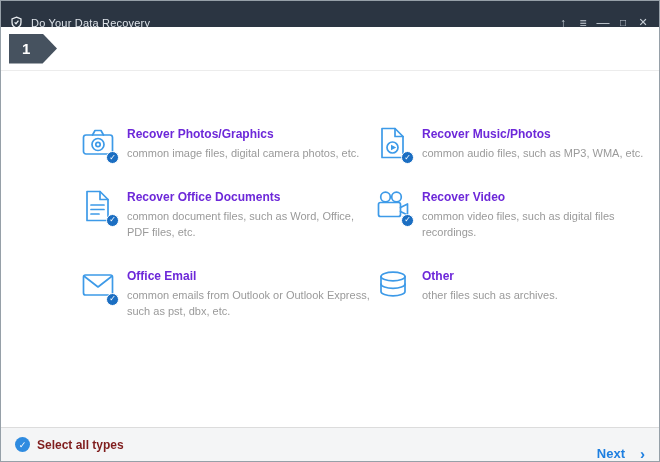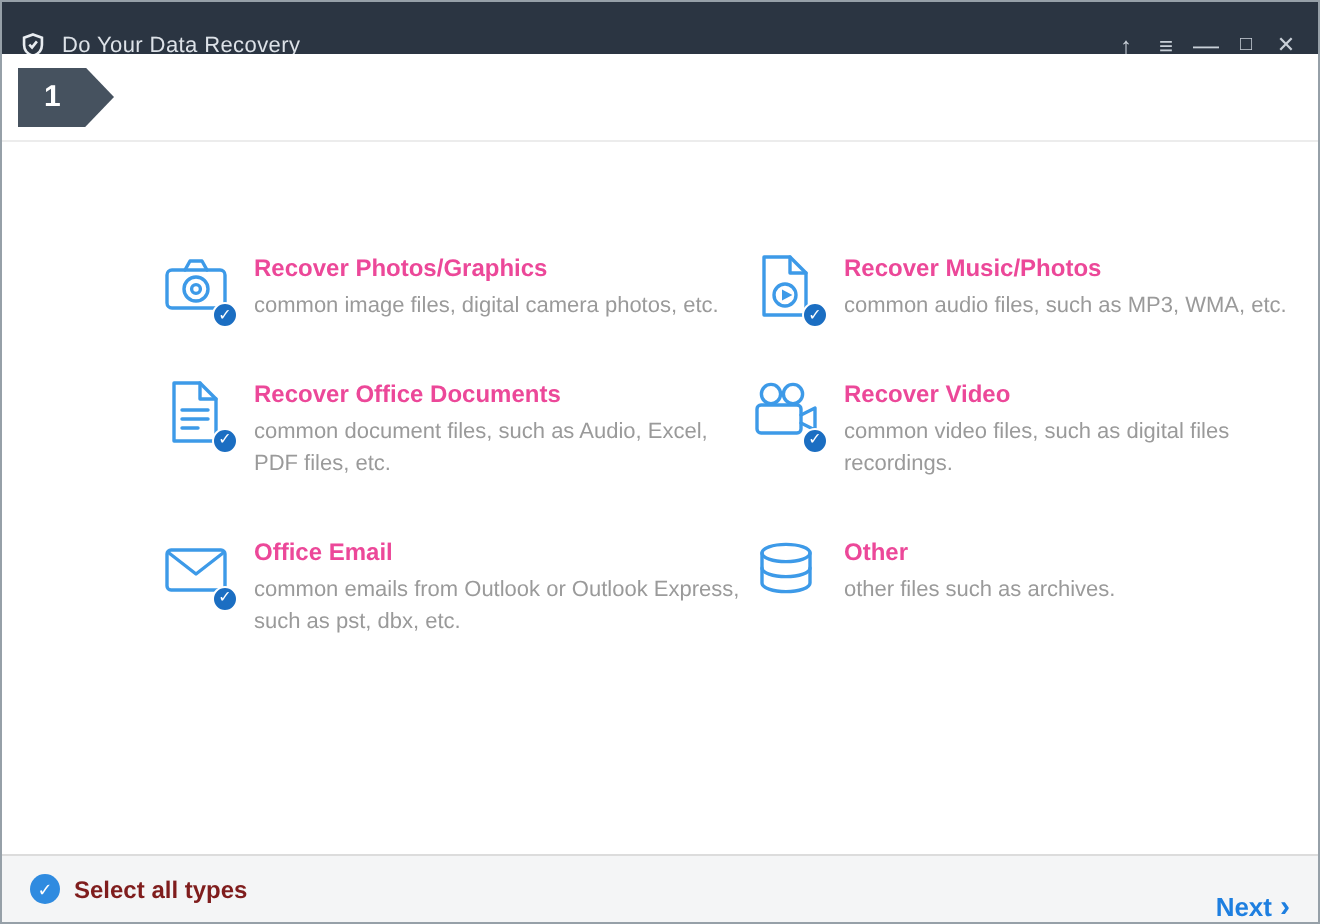--- a/index.html
+++ b/index.html
@@ -30,29 +30,29 @@
   .step-title{font-size:14px;color:#4d4d4d;margin-left:14px;}
 
   
   .main{flex:1;padding:55px 12px 0 80px;background:#fff;}
   .grid{display:grid;grid-template-columns:295px 1fr;row-gap:27px;}
   .item{display:flex;align-items:flex-start;gap:11px;cursor:default;}
   .icon-wrap{position:relative;width:35px;height:35px;flex:0 0 auto;}
   .icon-wrap svg{stroke:var(--accent-blue);fill:none;stroke-width:1.7;stroke-linecap:round;stroke-linejoin:round;}
   .icon-wrap svg .solid{fill:var(--accent-blue);stroke:none;}
   .badge{position:absolute;right:-3px;bottom:-3px;width:13px;height:13px;border-radius:50%;background:var(--check-blue);color:#fff;font-size:8px;line-height:1;display:flex;align-items:center;justify-content:center;border:1px solid #fff;}
-  .item h3{font-size:12px;color:#ec4899;font-weight:bold;margin-bottom:4px;margin-top:1px;}
+  .item h3{font-size:12px;color:#6d28d9;font-weight:bold;margin-bottom:4px;margin-top:1px;}
   .item p{font-size:11px;color:#9a9a9a;line-height:1.5;}
 
   
   .footer{flex:0 0 auto;height:34px;background:#f4f5f6;border-top:1px solid #dcdcdc;display:flex;align-items:center;padding:0 14px;}
   .select-all{display:flex;align-items:center;gap:7px;cursor:default;}
   .check-circle{width:15px;height:15px;border-radius:50%;background:#2f8be0;color:#fff;font-size:9px;display:flex;align-items:center;justify-content:center;}
   .select-all-label{font-size:12px;font-weight:bold;color:#7f1d1d;}
-  .next{margin-left:auto;color:var(--link-blue);font-size:13px;font-weight:bold;display:flex;align-items:flex-end;gap:4px;cursor:default;margin-top:18px;}
+  .next{margin-left:auto;color:var(--link-blue);font-size:13px;font-weight:bold;display:flex;align-items:flex-end;gap:15px;cursor:default;margin-top:18px;}
   .next .chev{font-size:15px;line-height:1;}
 </style>
 </head>
 <body>
 
 <div class="window">
 
   <div class="titlebar">
     <span class="logo">
       <svg viewBox="0 0 16 16" width="13" height="13">
@@ -114,21 +114,21 @@
             <path d="M6 2.5 H19 L27 10.5 V31.5 H6 Z"></path>
             <path d="M19 2.5 V10.5 H27"></path>
             <line x1="10" y1="16" x2="23" y2="16"></line>
             <line x1="10" y1="20.5" x2="23" y2="20.5"></line>
             <line x1="10" y1="25" x2="18" y2="25"></line>
           </svg>
           <span class="badge">✓</span>
         </span>
         <div>
           <h3>Recover Office Documents</h3>
-          <p>common document files, such as Audio, Excel, PDF files, etc.</p>
+          <p>common document files, such as Word, Office, PDF files, etc.</p>
         </div>
       </div>
 
       <div class="item">
         <span class="icon-wrap">
           <svg viewBox="0 0 34 34" width="34" height="34">
             <circle cx="9.5" cy="8" r="4.8"></circle>
             <circle cx="20.5" cy="8" r="4.8"></circle>
             <rect x="2.5" y="13.5" width="22" height="14" rx="2"></rect>
             <path d="M24.5 18.5 L31.5 15 V26 L24.5 22.5"></path>

